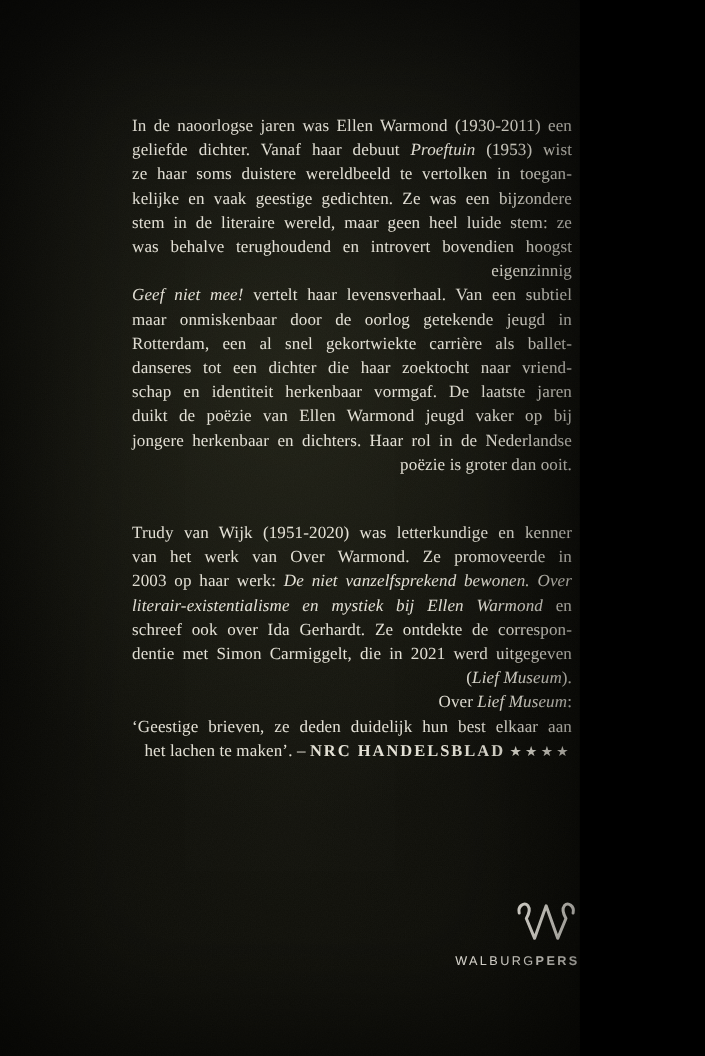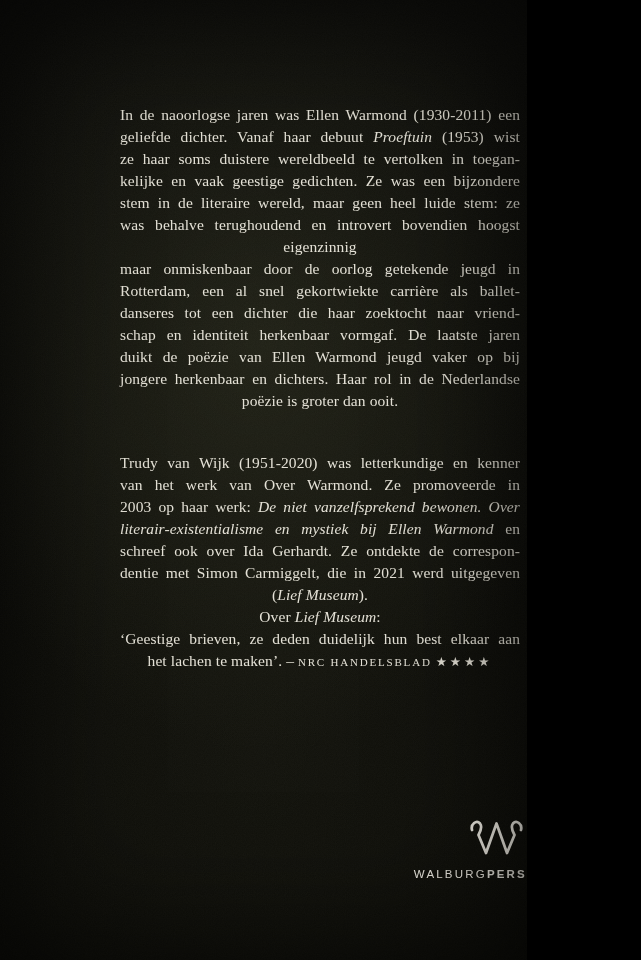--- a/index.html
+++ b/index.html
@@ -42,30 +42,31 @@
     width: 400px;
     font-size: 15.5px;
     line-height: 22px;
     letter-spacing: 0.1px;
   }
   .para { margin: 0; }
   .para.gap-large  { margin-top: 40px; }
   .para.gap-medium { }
   .tline {
     white-space: nowrap;
-    text-align: center;
+    text-align: right;
   }
   .tline.just {
     text-align: justify;
     text-align-last: justify;
   }
   .tline i { font-style: italic; }
   .sc {
-    font-size: 11px;
+    font-size: 15px;
     letter-spacing: 1.8px;
+    font-weight: bold;
   }
   .stars {
     font-family: "DejaVu Sans", sans-serif;
     font-size: 12.5px;
     letter-spacing: 3px;
   }
   .publisher {
     position: absolute;
     left: 0;
     right: 0;
@@ -112,20 +113,21 @@
     <div class="para">
         <div class="tline just"><span>In de naoorlogse jaren was Ellen Warmond (1930-2011) een</span></div>
         <div class="tline just"><span>geliefde dichter. Vanaf haar debuut </span><i>Proeftuin</i><span> (1953) wist</span></div>
         <div class="tline just"><span>ze haar soms duistere wereldbeeld te vertolken in toegan-</span></div>
         <div class="tline just"><span>kelijke en vaak geestige gedichten. Ze was een bijzondere</span></div>
         <div class="tline just"><span>stem in de literaire wereld, maar geen heel luide stem: ze</span></div>
         <div class="tline just"><span>was behalve terughoudend en introvert bovendien hoogst</span></div>
         <div class="tline"><span>eigenzinnig</span></div>
       </div>
     <div class="para">
+        <div class="tline just"><i>Geef niet mee!</i><span> vertelt haar levensverhaal. Van een subtiel</span></div>
         <div class="tline just"><span>maar onmiskenbaar door de oorlog getekende jeugd in</span></div>
         <div class="tline just"><span>Rotterdam, een al snel gekortwiekte carrière als ballet-</span></div>
         <div class="tline just"><span>danseres tot een dichter die haar zoektocht naar vriend-</span></div>
         <div class="tline just"><span>schap en identiteit herkenbaar vormgaf. De laatste jaren</span></div>
         <div class="tline just"><span>duikt de poëzie van Ellen Warmond jeugd vaker op bij</span></div>
         <div class="tline just"><span>jongere herkenbaar en dichters. Haar rol in de Nederlandse</span></div>
         <div class="tline"><span>poëzie is groter dan ooit.</span></div>
       </div>
     <div class="para gap-large">
         <div class="tline just"><span>Trudy van Wijk (1951-2020) was letterkundige en kenner</span></div>

